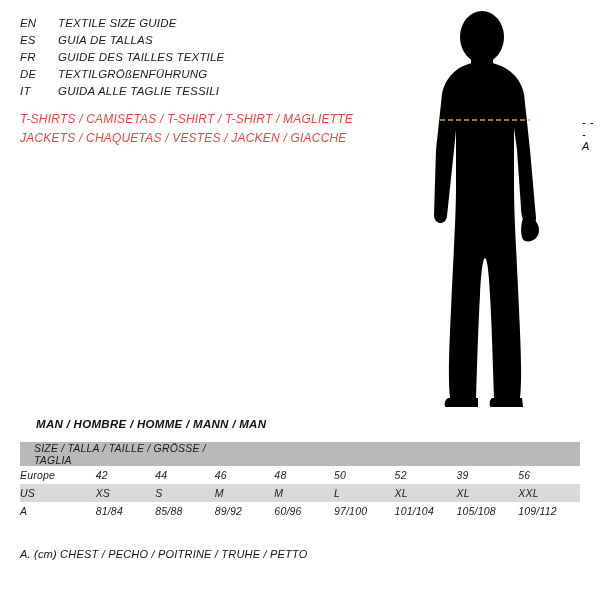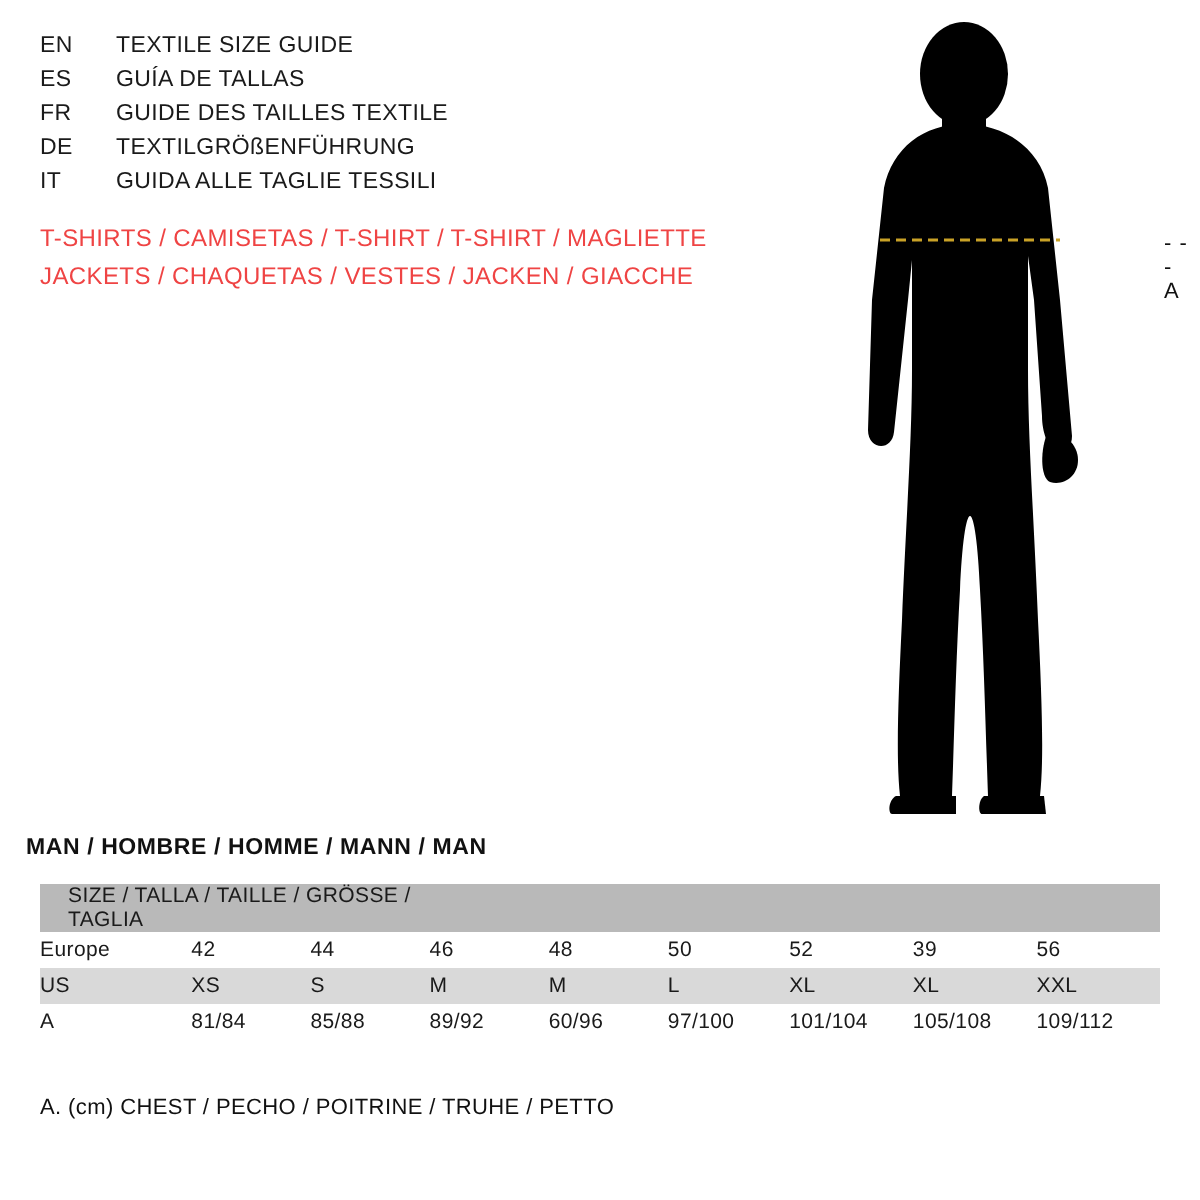--- a/index.html
+++ b/index.html
@@ -12,20 +12,21 @@
     background: #ffffff;
     font-family: "Liberation Sans", sans-serif;
     color: #1a1a1a;
     overflow: hidden;
   }
   .page {
     position: relative;
     width: 600px;
     height: 600px;
     box-sizing: border-box;
+    font-style: italic;
   }
 
   
   .lang-block {
     position: absolute;
     left: 20px;
     top: 17px;
     width: 380px;
   }
   .lang-row {
@@ -74,21 +75,21 @@
     left: 162px;
     top: 106px;
     font-size: 11px;
     color: #111;
     letter-spacing: 0.5px;
   }
 
   
   .table-title {
     position: absolute;
-    left: 13px;
+    left: 36px;
     top: 418px;
     font-size: 11.5px;
     font-weight: bold;
     letter-spacing: 0.3px;
     color: #111;
   }
   table.size-table {
     position: absolute;
     left: 20px;
     top: 442px;

